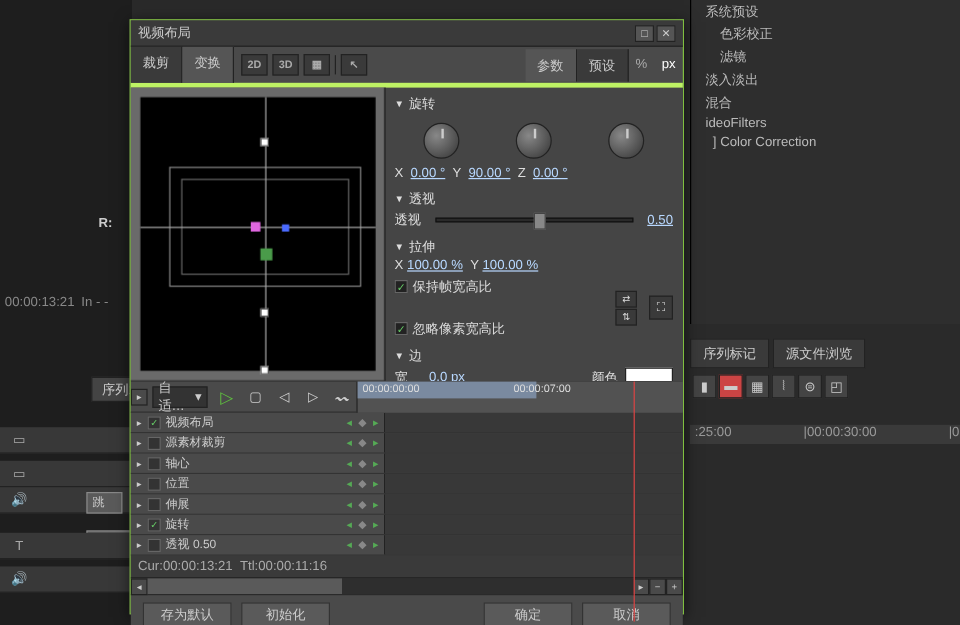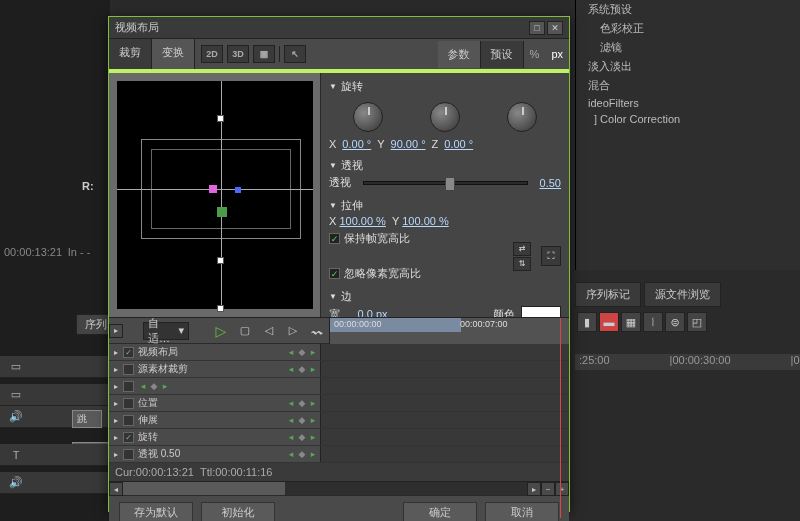--- a/index.html
+++ b/index.html
@@ -62,21 +62,21 @@
 .slider-thumb { position: absolute; top: -5px; width: 10px; height: 14px; background: #888; border: 1px solid #444; }
 .chk { width: 11px; height: 11px; background: #222; border: 1px solid #666; display: inline-flex; align-items: center; justify-content: center; font-size: 9px; color: #6c6; margin-right: 4px; }
 .chk.on::before { content: '✓'; }
 .arrow-btns { display: flex; flex-direction: column; gap: 1px; }
 .arrow-btn { width: 18px; height: 14px; background: #3a3a3a; border: 1px solid #222; display: flex; align-items: center; justify-content: center; font-size: 8px; }
 .expand-btn { width: 20px; height: 20px; background: #3a3a3a; border: 1px solid #222; display: flex; align-items: center; justify-content: center; font-size: 10px; margin-left: 2px;}
 .color-swatch { width: 40px; height: 16px; background: #fff; border: 1px solid #222; }
 
 .keyframe-area { border-top: 1px solid #222; }
 .kf-toolbar { height: 26px; display: flex; align-items: center; background: #4a4a4a; border-bottom: 1px solid #2a2a2a; }
-.kf-combo { width: 46px; height: 18px; background: #333; border: 1px solid #222; margin: 0 20px; display: flex; align-items: center; padding: 0 4px; }
+.kf-combo { width: 46px; height: 18px; background: #333; border: 1px solid #222; margin: 0 4px; display: flex; align-items: center; padding: 0 4px; }
 .kf-btn { width: 22px; height: 18px; display: flex; align-items: center; justify-content: center; margin: 0 1px; }
 .play { color: #5fbf3f; font-size: 14px; }
 .kf-ruler { flex: 1; background: #525252; height: 26px; position: relative; border-left: 1px solid #222; }
 .kf-ruler .bar { position: absolute; left: 0; top: 0; width: 55%; height: 14px; background: #7a8aa0; }
 .kf-ruler .tc { position: absolute; top: 1px; font-size: 9px; color: #ddd; }
 .kf-ruler .cursor { position: absolute; top: 0; width: 1px; height: 200px; background: #d44; }
 
 .kf-rows { background: #404040; }
 .kf-row { height: 17px; display: flex; border-bottom: 1px solid #333; align-items: center; }
 .kf-left { width: 212px; display: flex; align-items: center; background: #4a4a4a; height: 100%; border-right: 1px solid #222; }
@@ -318,20 +318,21 @@
               <span style="color:#888">◆</span>
               <span style="color:#5a5">▸</span>
             </div>
           </div>
           <div class="kf-track"></div>
         </div>
         <div class="kf-row">
           <div class="kf-left">
             <span class="exp">▸</span>
             <span class="box "></span>
+            <span class="name">轴心</span>
             <div class="kf-nav">
               <span style="color:#5a5">◂</span>
               <span style="color:#888">◆</span>
               <span style="color:#5a5">▸</span>
             </div>
           </div>
           <div class="kf-track"></div>
         </div>
         <div class="kf-row">
           <div class="kf-left">

